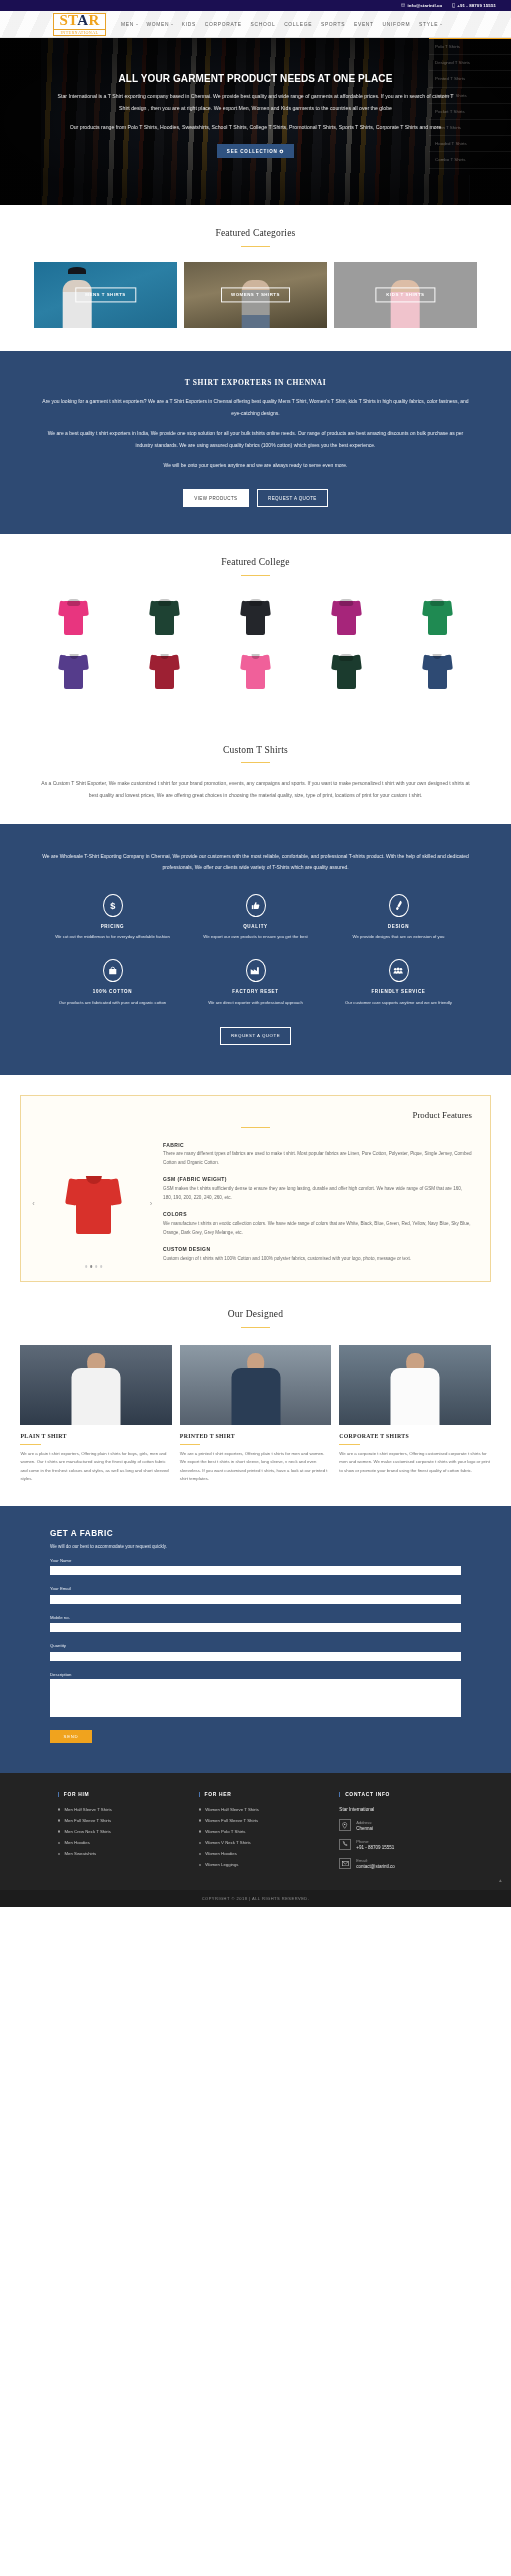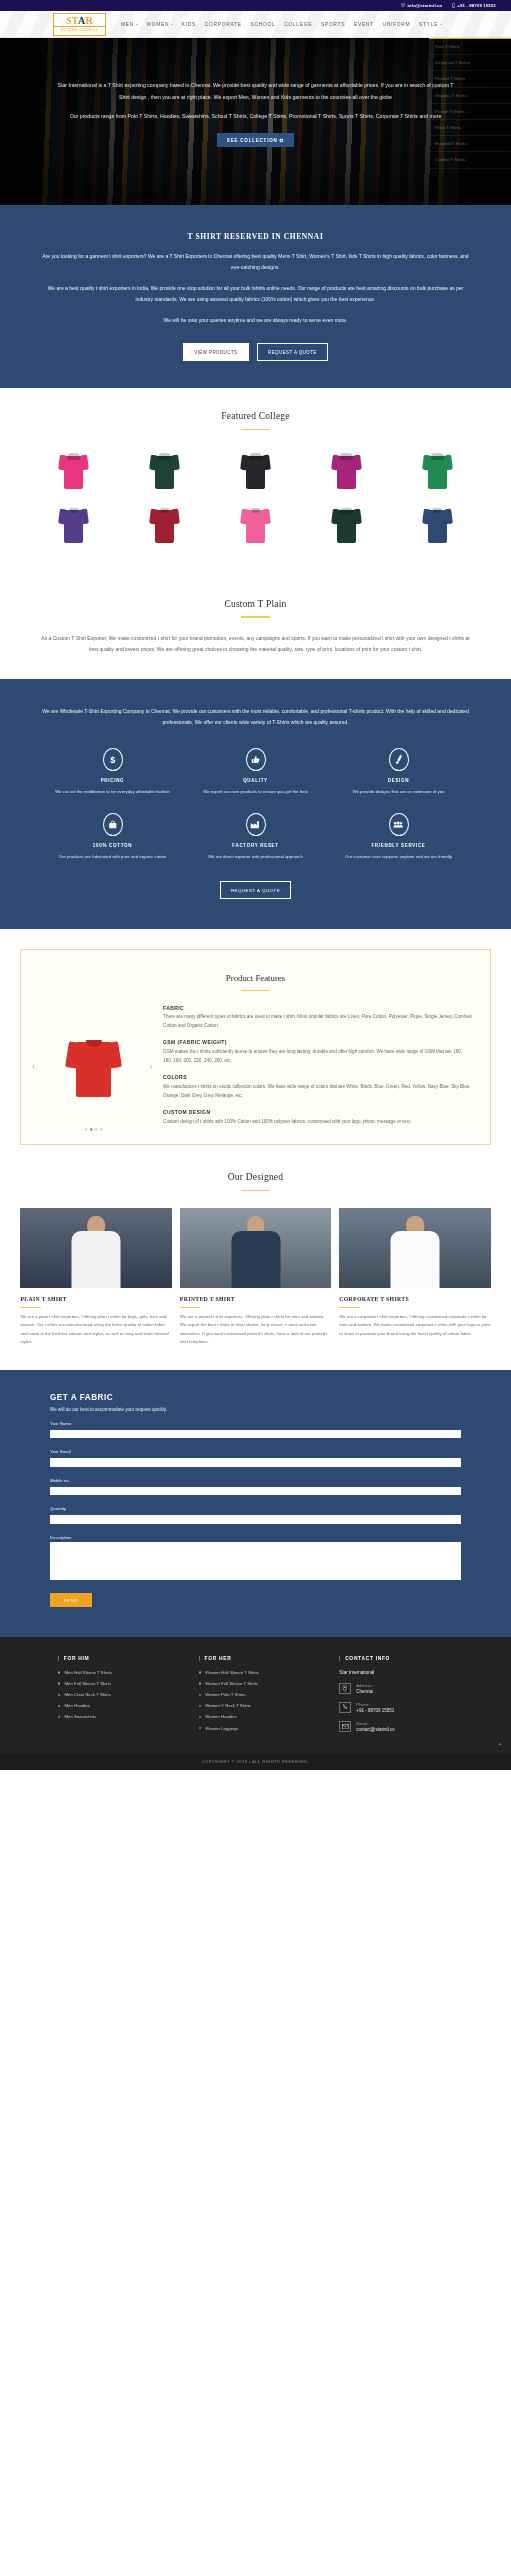--- a/index.html
+++ b/index.html
@@ -26,21 +26,21 @@
   .nav::before {
     content:''; position:absolute; inset:0;
     background:repeating-linear-gradient(115deg,#ffffff 0 12.2px,#f1f1f1 12.2px 24.5px);
     opacity:.7;
   }
   .logo {
     margin-left:53px; width:53px; height:23px; border:1px solid #e8a32a;
     background:#fff; position:relative; z-index:2; display:flex;
     flex-direction:column; align-items:center; justify-content:center; line-height:1;
   }
-  .logo-top { font-family:"Liberation Serif",serif; font-weight:bold; font-size:10px; color:#f0a31e; letter-spacing:0.3px; position:relative;}
+  .logo-top { font-family:"Liberation Serif",serif; font-weight:bold; font-size:15px; color:#f0a31e; letter-spacing:0.3px; position:relative;}
   .logo-top .a-star { color:#1b2a52; }
   .logo-bot { font-family:"Liberation Serif",serif; font-size:4.1px; color:#f0a31e; letter-spacing:0.4px; margin-top:0.7px; border-top:0.7px solid #e8a32a; padding-top:0.7px; width:100%; text-align:center;}
   .menu { display:flex; align-items:center; gap:8.8px; margin-left:15px; position:relative; z-index:2; }
   .menu a {
     font-size:4.9px; color:#5a5a5a; letter-spacing:0.7px;
     text-decoration:none; display:flex; align-items:center; gap:1.7px; white-space:nowrap;
   }
   .caret { width:0;height:0;border-left:1.5px solid transparent;border-right:1.5px solid transparent;border-top:1.9px solid #8a8a8a; display:inline-block;}
 
   
@@ -153,21 +153,21 @@
   .circ { width:20px; height:23px; border:1px solid #fff; border-radius:50%; margin:0 auto; display:flex; align-items:center; justify-content:center; }
   .fc h4 { font-size:4.5px; letter-spacing:0.7px; margin-top:6.8px; font-weight:bold;}
   .fc p { font-size:4.3px; line-height:1.85; margin-top:4.8px; color:#dfe5ee;}
   .fgrid.second { margin-top:17.7px; }
   .quote-wrap { text-align:center; margin-top:20.4px; }
   .btn-quote { display:inline-block; background:transparent; border:1px solid #fff; color:#fff; font-size:4.4px; letter-spacing:0.5px; padding:5.4px 9.5px; text-decoration:none; }
 
   
   .pf-outer { padding:20.4px 20.4px 23px; }
   .pf-box { border:0.7px solid #f0d79a; background:#fffdf7; padding:13.6px 17.7px 17.7px; position:relative; }
-  .pf-title { text-align:center; font-family:"Liberation Serif",serif; font-size:8.8px; color:#2b2b2b;margin-top:9px;}
+  .pf-title { text-align:right; font-family:"Liberation Serif",serif; font-size:8.8px; color:#2b2b2b;}
   .pf-rule { width:28.6px; height:1.4px; background:#f2c75c; margin:6.8px auto 0; }
   .pf-body { display:flex; gap:15px; margin-top:13.6px; }
   .pf-left { width:109px; position:relative; display:flex; align-items:center; justify-content:center; }
   .pf-shirt { width:53px; height:63px; position:relative; }
   .pf-shirt .body { position:absolute; left:8.8px; right:8.8px; top:8.2px; bottom:0; background:#d8312b; border-radius:2px;}
   .pf-shirt .sl { position:absolute; top:7.5px; width:12.2px; height:26px; background:#d8312b; border-radius:2.7px;}
   .pf-shirt .sl.l { left:0; transform:rotate(9deg);} .pf-shirt .sl.r { right:0; transform:rotate(-9deg);}
   .pf-shirt .neck { position:absolute; left:50%; transform:translateX(-50%); top:5.4px; width:16.3px; height:7.5px; border-radius:0 0 9.5px 9.5px; background:#b7241f;}
   .arrowbtn { position:absolute; top:50%; transform:translateY(-50%); font-size:7.5px; color:#9a9a9a; cursor:pointer;}
   .arrowbtn.l { left:-6.8px;} .arrowbtn.r { right:-4.1px;}
@@ -279,29 +279,49 @@
       <div>Polo T Shirts</div>
       <div>Designed T Shirts</div>
       <div>Printed T Shirts</div>
       <div>Graphic T Shirts</div>
       <div>Pocket T Shirts</div>
       <div>Plain T Shirts</div>
       <div>Hooded T Shirts</div>
       <div>Combo T Shirts</div>
     </div>
     <div class="hero-inner">
+      <h1>ALL YOUR GARMENT PRODUCT NEEDS AT ONE PLACE</h1>
       <p>Star International is a T Shirt exporting company based in Chennai. We provide best quality and wide range of garments at affordable prices. If you are in search of custom T Shirt design , then you are at right place. We export Men, Women and Kids garments to the countries all over the globe</p>
       <p class="second">Our products range from Polo T Shirts, Hoodies, Sweatshirts, School T Shirts, College T Shirts, Promotional T Shirts, Sports T Shirts, Corporate T Shirts and more</p>
       <a href="#" class="btn-collection"><span>SEE COLLECTION</span> ✪</a>
     </div>
   </div>
 
+  <div class="sec">
+    <div class="sec-title">Featured Categories</div>
+    <div class="sec-rule"></div>
+    <div class="cats">
+      <div class="cat c1">
+        <div class="hat"></div>
+        <div class="person"></div>
+        <div class="cat-label">MENS T SHIRTS</div>
+      </div>
+      <div class="cat c2">
+        <div class="person"></div>
+        <div class="cat-label">WOMENS T SHIRTS</div>
+      </div>
+      <div class="cat c3">
+        <div class="person"></div>
+        <div class="cat-label">KIDS T SHIRTS</div>
+      </div>
+    </div>
+  </div>
 
   <div class="blue">
-    <h3>T SHIRT RESERVED IN CHENNAI</h3>
+    <h3>T SHIRT EXPORTERS IN CHENNAI</h3>
     <p>Are you looking for a garment t shirt exporters? We are a T Shirt Exporters in Chennai  offering best quality Mens T Shirt, Women's T Shirt, kids T Shirts in high quality fabrics, color fastness, and eye-catching designs.</p>
     <p>We are a best quality t shirt exporters in India, We provide one stop solution for all your bulk tshirts online needs. Our range of products are best amazing discounts on bulk purchase as per industry standards. We are using assured quality fabrics (100% cotton) which gives you the best experience.</p>
     <p>We will be onto your queries anytime and we are always ready to serve even more.</p>
     <div class="blue-btns">
       <a href="#" class="btn-ghost-w">VIEW PRODUCTS</a>
       <a href="#" class="btn-outline">REQUEST A QUOTE</a>
     </div>
   </div>
 
   <div class="sec">
@@ -389,21 +409,21 @@
               <div class="sl r" style="background:#2e4a73"></div>
               <div class="body" style="background:#2e4a73"></div>
               <div class="neck"></div>
             </div>
           </div>
       </div>
     </div>
   </div>
 
   <div class="sec cust">
-    <div class="sec-title">Custom T Plain</div>
+    <div class="sec-title">Custom T Shirts</div>
     <div class="sec-rule"></div>
     <p>As a Custom T Shirt Exporter, We make customized t shirt for your brand promotion, events, any campaigns and sports. If you want to make personalized t shirt with your own designed t shirts at best quality and lowest prices, We are offering great choices in choosing the material quality, size, type of print, locations of print for your custom t shirt.</p>
   </div>
 
   <div class="feat">
     <p>We are Wholesale T-Shirt Exporting Company in Chennai, We provide our customers with the most reliable, comfortable, and professional T-shirts product. With the help of skilled and dedicated professionals, We offer our clients wide variety of T-Shirts which are quality assured.</p>
     <div class="fgrid">
       <div class="fc">
         <div class="circ">
             <svg width="7.5" height="11" viewBox="0 0 12 18">

